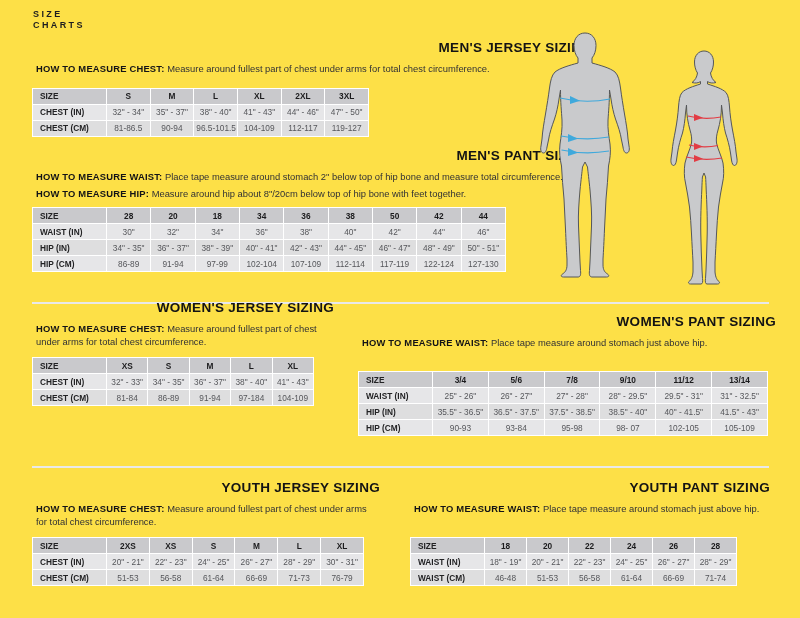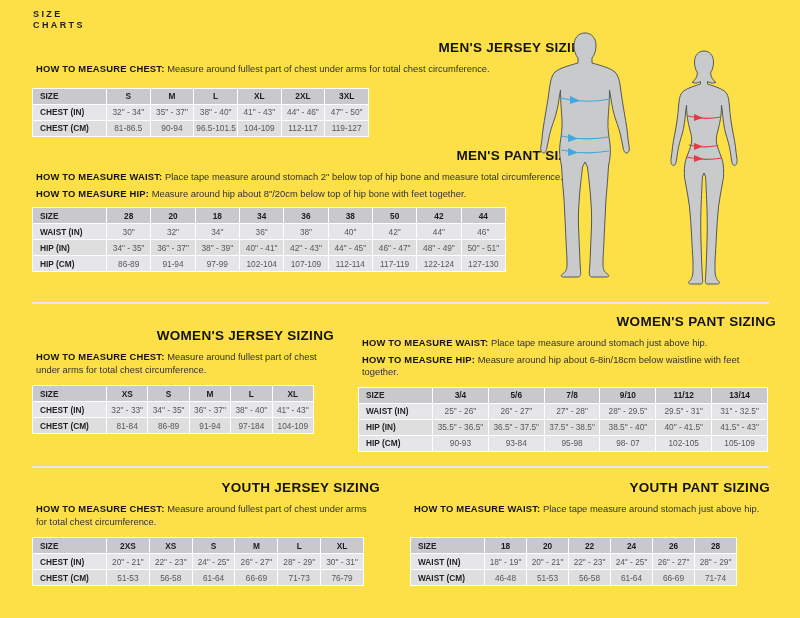--- a/index.html
+++ b/index.html
@@ -29,21 +29,21 @@
     overflow:hidden; white-space:nowrap;
   }
   table.size-table thead th { background:#c9c9cc; color:#1b1b1d; font-weight:bold; }
   table.size-table tbody tr:nth-child(odd)  th, table.size-table tbody tr:nth-child(odd)  td { background:#e6e6e8; }
   table.size-table tbody tr:nth-child(even) th, table.size-table tbody tr:nth-child(even) td { background:#dededf; }
   table.size-table .label-col { width:64px; text-align:left; padding-left:7px; font-weight:bold; color:#222224; }
   table.size-table td { color:#55565a; font-weight:normal; }
   .divider { position:absolute; left:32px; width:737px; height:2px; background:#e9e9ea; }
   #mens-jersey   { left:32px;  top:40px;  width:560px; }
   #mens-pant     { left:32px;  top:148px; width:560px; }
-  #womens-jersey { left:32px;  top:328px; width:302px; }
+  #womens-jersey { left:32px;  top:300px; width:302px; }
   #womens-pant   { left:358px; top:314px; width:418px; }
   #youth-jersey  { left:32px;  top:480px; width:348px; }
   #youth-pant    { left:410px; top:480px; width:360px; }
   #mens-jersey   .table-wrap { width:337px; margin-top:12px; }
   #mens-pant     .table-wrap { width:474px; margin-top:7px; }
   #womens-jersey .table-wrap { width:282px; margin-top:8px; }
   #womens-pant   .table-wrap { width:410px; margin-top:8px; }
   #youth-jersey  .table-wrap { width:332px; margin-top:8px; }
   #youth-pant    .table-wrap { width:327px; margin-top:8px; }
   #divider-1 { top:302px; }
@@ -204,21 +204,20 @@
             </tr>
           </tbody>
         </table>
       </div>
   </section>
 
   <section class="section" id="womens-pant">
     <h2 class="section-title">WOMEN'S PANT SIZING</h2>
     <div class="howto-block min2">
       <p class="howto"><b>HOW TO MEASURE WAIST:</b> <span>Place tape measure around stomach just above hip.</span></p>
-      <p class="howto"><b>HOW TO MEASURE HIP:</b> <span>Measure around hip about 6-8in/18cm below waistline with feet together.</span></p>
     </div>
     <div class="table-wrap">
         <table class="size-table">
           <thead>
             <tr>
               <th class="label-col">SIZE</th>
               <th>3/4</th>
               <th>5/6</th>
               <th>7/8</th>
               <th>9/10</th>

